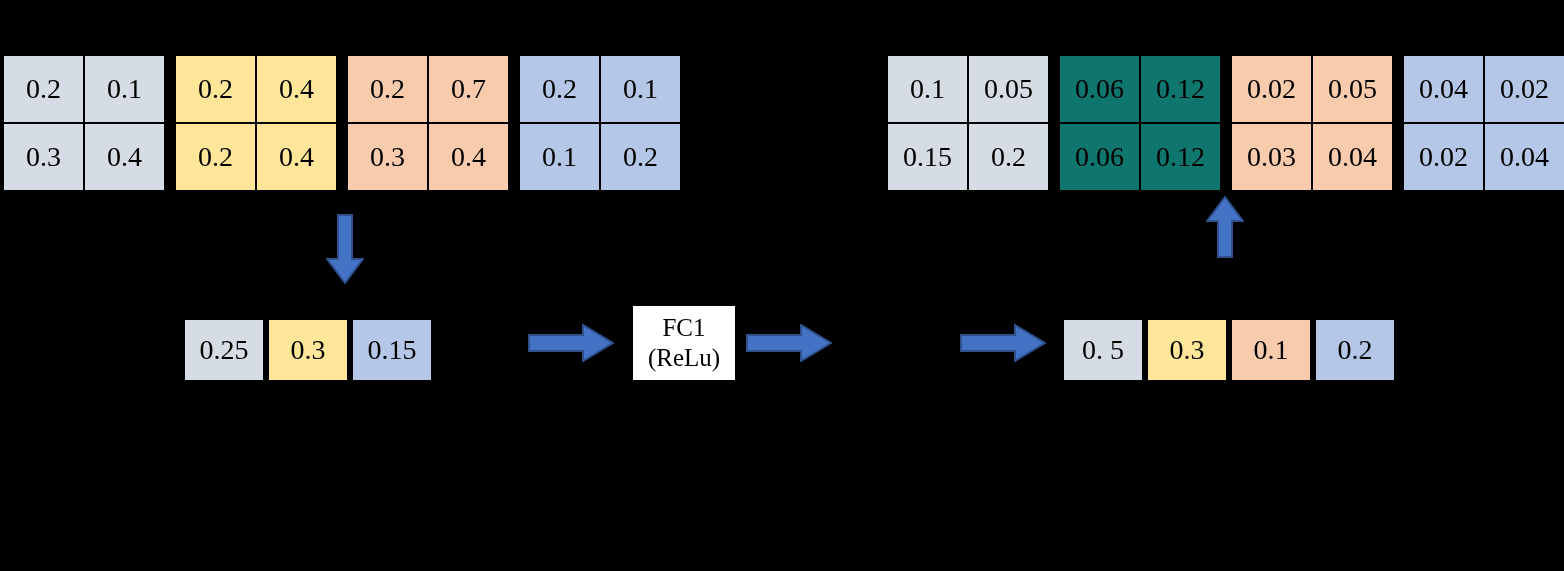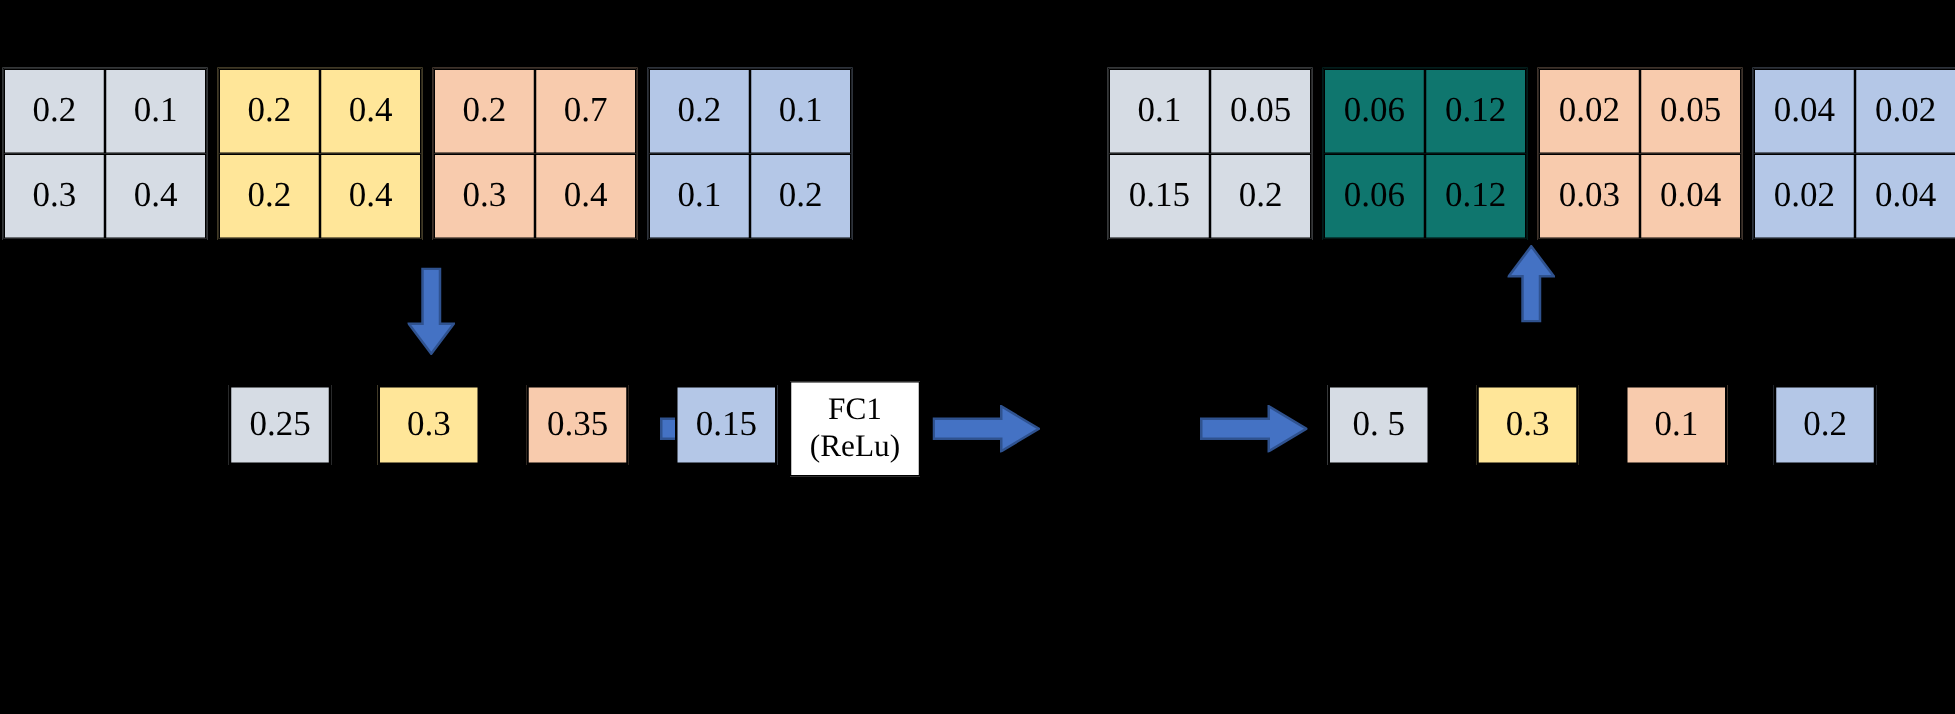--- a/index.html
+++ b/index.html
@@ -12,21 +12,21 @@
   .fmap {
     position:absolute; top:54px; width:164px; height:138px;
     display:grid; grid-template-columns:1fr 1fr; grid-template-rows:1fr 1fr;
     border:1px solid #000; box-sizing:border-box;
   }
   .fmap .cell {
     border:1.5px solid #000; display:flex; align-items:center; justify-content:center;
     font-size:28px;
   }
   
-  .vrow { position:absolute; top:308px; display:flex;gap:35px; }
+  .vrow { position:absolute; top:318px; display:flex; }
   .vrow .vcell {
     width:78px; height:60px; border:2px solid #000; margin-right:2px;
     display:flex; align-items:center; justify-content:center; font-size:28px;
   }
   
   .fc-box {
     position:absolute; top:305px; width:104px; height:76px;
     background:#ffffff; border:1px solid #000; box-sizing:border-box;
     display:flex; flex-direction:column; align-items:center; justify-content:center;
     font-size:25px; line-height:1.22; text-align:center;
@@ -109,23 +109,20 @@
     <polygon points="19,1 37,25 26,25 26,61 12,61 12,25 1,25"></polygon>
   </svg>
 
   <div class="vrow" style="left:183px">
     <div class="vcell" style="background: rgb(214, 220, 228);">
         <span>0.25</span>
       </div>
     <div class="vcell" style="background: rgb(255, 230, 153);">
         <span>0.3</span>
       </div>
-    <div class="vcell" style="background: rgb(248, 203, 173);">
-        <span>0.35</span>
-      </div>
     <div class="vcell" style="background: rgb(180, 199, 231);">
         <span>0.15</span>
       </div>
   </div>
 
   <div class="fc-box" style="left:632px">
     <div>FC1</div>
     <div>(ReLu)</div>
   </div>
 

